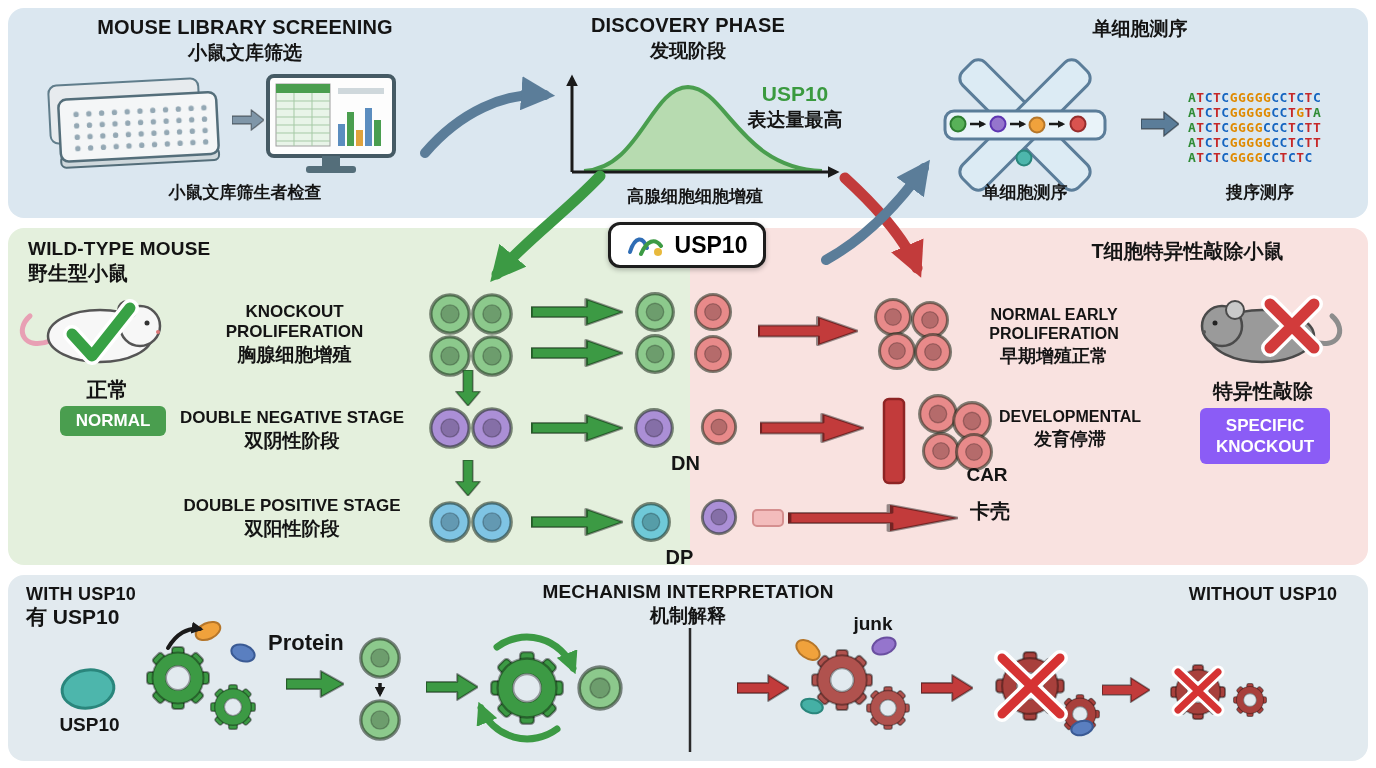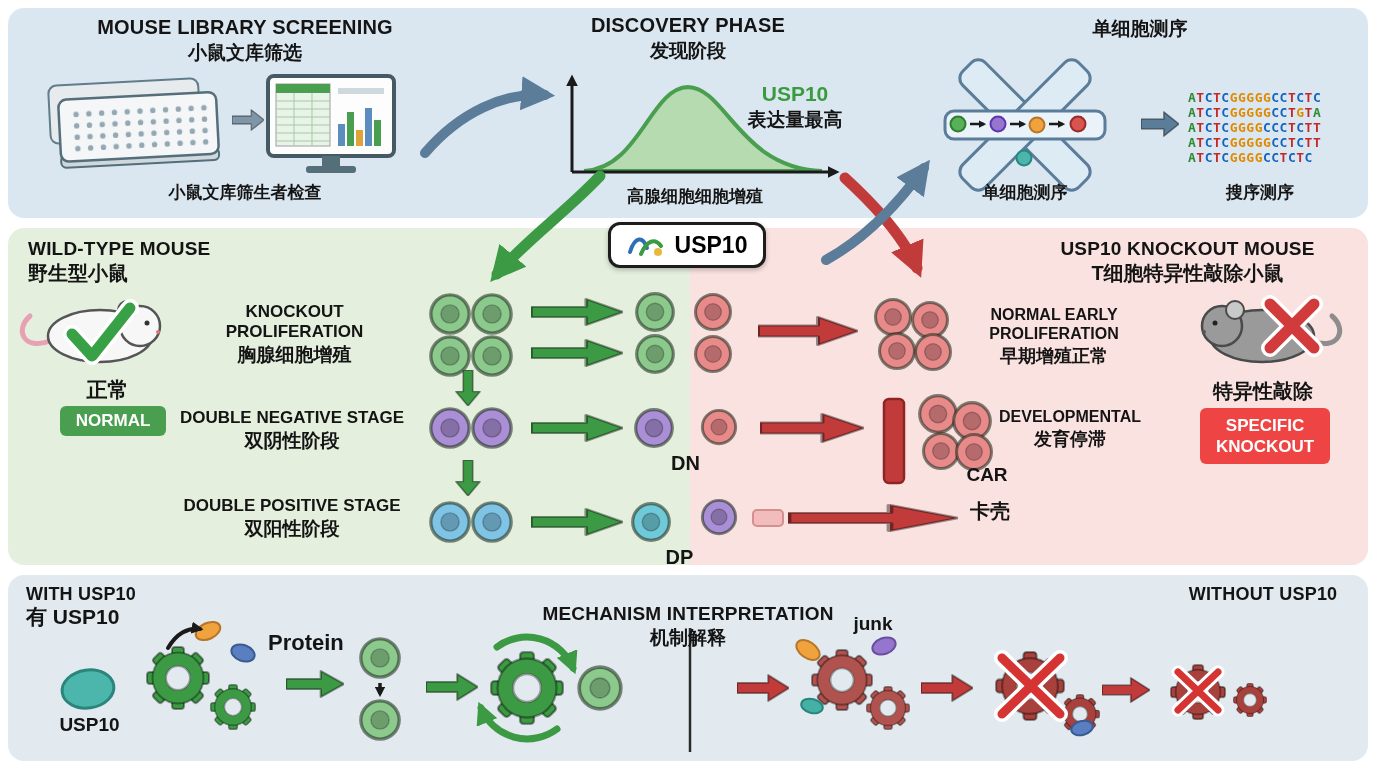--- a/index.html
+++ b/index.html
@@ -18,21 +18,21 @@
   .h-en { font-size:20px; font-weight:800; letter-spacing:.2px; }
   .h-zh { font-size:19px; font-weight:800; margin-top:2px; }
   .lbl-en { font-size:17px; font-weight:800; }
   .lbl-zh { font-size:19px; font-weight:800; margin-top:2px; }
   .sm-en { font-size:16px; font-weight:800; }
   .big-zh { font-size:21px; font-weight:800; }
   .gene { color:#3a9a3f; font-size:21px; font-weight:800; }
   .badge { position:absolute; z-index:3; display:flex; flex-direction:column; align-items:center; justify-content:center;
            color:#fff; font-weight:800; border-radius:6px; }
   #badge-normal { left:60px; top:406px; width:106px; height:30px; background:#4a9e4f; font-size:17px; }
-  #badge-knockout { left:1200px; top:408px; width:130px; height:56px; background:#ef4444; font-size:17px; line-height:1.25; }
+  #badge-knockout { left:1200px; top:408px; width:130px; height:56px; background:#8b5cf6; font-size:17px; line-height:1.25; }
   #usp10-badge { position:absolute; z-index:3; left:608px; top:222px; width:158px; height:46px; background:#fff;
                  border:3px solid #1d1d1d; border-radius:12px; display:flex; align-items:center; justify-content:center;
                  gap:8px; box-shadow:0 2px 5px rgba(0,0,0,.25); }
   #usp10-badge .txt { font-size:23px; font-weight:800; }
   #dna-reads { position:absolute; z-index:3; left:1188px; top:90px; font-family:"DejaVu Sans Mono","Liberation Mono",monospace;
                font-size:13px; font-weight:bold; line-height:15px; letter-spacing:0.5px; }
   .cell-label { font-size:20px; font-weight:800; }
 </style>
 </head>
 <body>
@@ -356,30 +356,29 @@
     <div class="lbl-zh" style="font-size:18px">早期增殖正常</div>
   </div>
   <div class="t c" style="left:995px;top:408px;width:150px">
     <div class="sm-en">DEVELOPMENTAL</div>
     <div class="lbl-zh" style="font-size:18px">发育停滞</div>
   </div>
   <div class="t c cell-label" style="left:952px;top:464px;width:70px;font-size:19px">CAR</div>
   <div class="t c big-zh" style="left:955px;top:500px;width:70px;font-size:20px">卡壳</div>
 
   <div class="t c" style="left:1015px;top:238px;width:345px">
-    <div class="h-en" style="font-size:19px">USP10 KNOCKOUT MOUSE</div>
     <div class="h-zh" style="font-size:20px">T细胞特异性敲除小鼠</div>
   </div>
   <div class="t c big-zh" style="left:1188px;top:380px;width:150px;font-size:20px">特异性敲除</div>
   <div id="badge-knockout" class="badge">
     <span>SPECIFIC</span>
     <span>KNOCKOUT</span>
   </div>
 
-  <div class="t c" style="left:488px;top:603px;width:400px">
+  <div class="t c" style="left:488px;top:581px;width:400px">
     <div class="h-en" style="font-size:19px">MECHANISM INTERPRETATION</div>
     <div class="h-zh">机制解释</div>
   </div>
   <div class="t" style="left:26px;top:584px;width:200px">
     <div class="h-en" style="font-size:18px">WITH USP10</div>
     <div class="big-zh">有 USP10</div>
   </div>
   <div class="t c cell-label" style="left:42px;top:714px;width:95px;font-size:19px">USP10</div>
   <div class="t cell-label" style="left:268px;top:630px;width:100px;font-size:22px">Protein</div>
   <div class="t c cell-label" style="left:838px;top:613px;width:70px;font-size:19px">junk</div>

